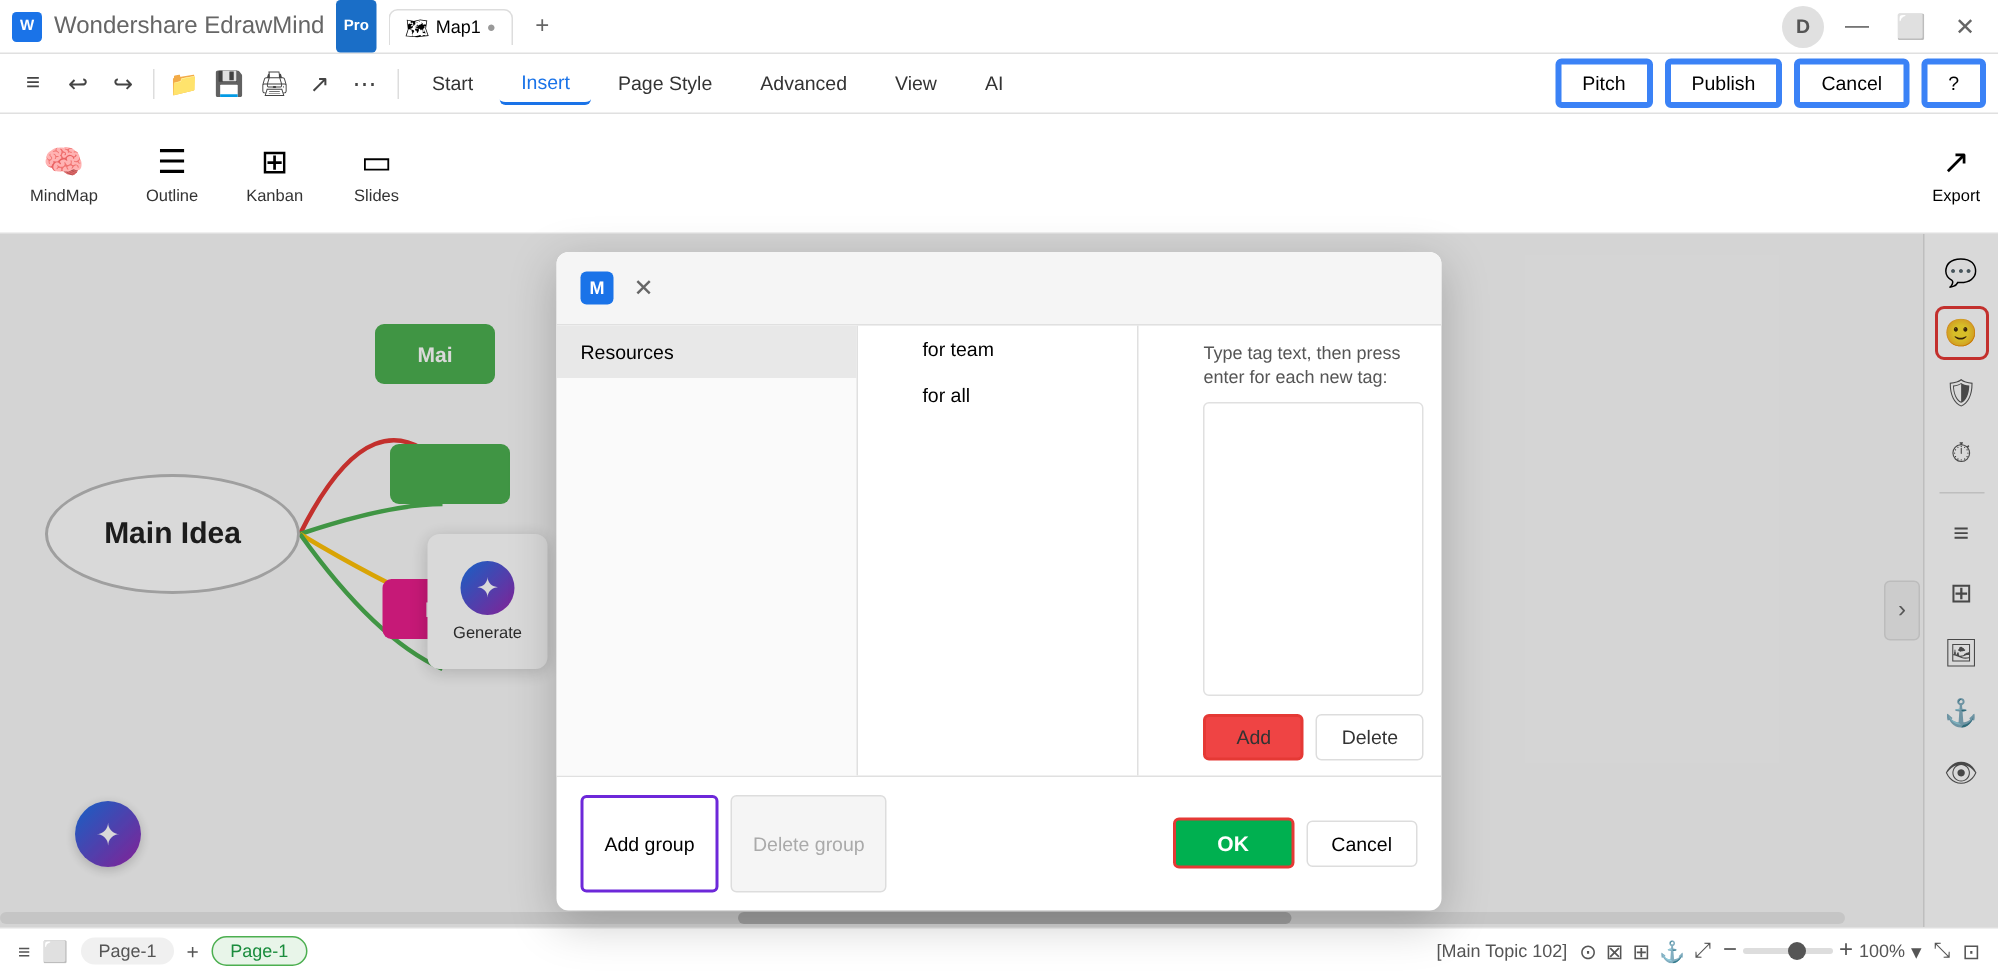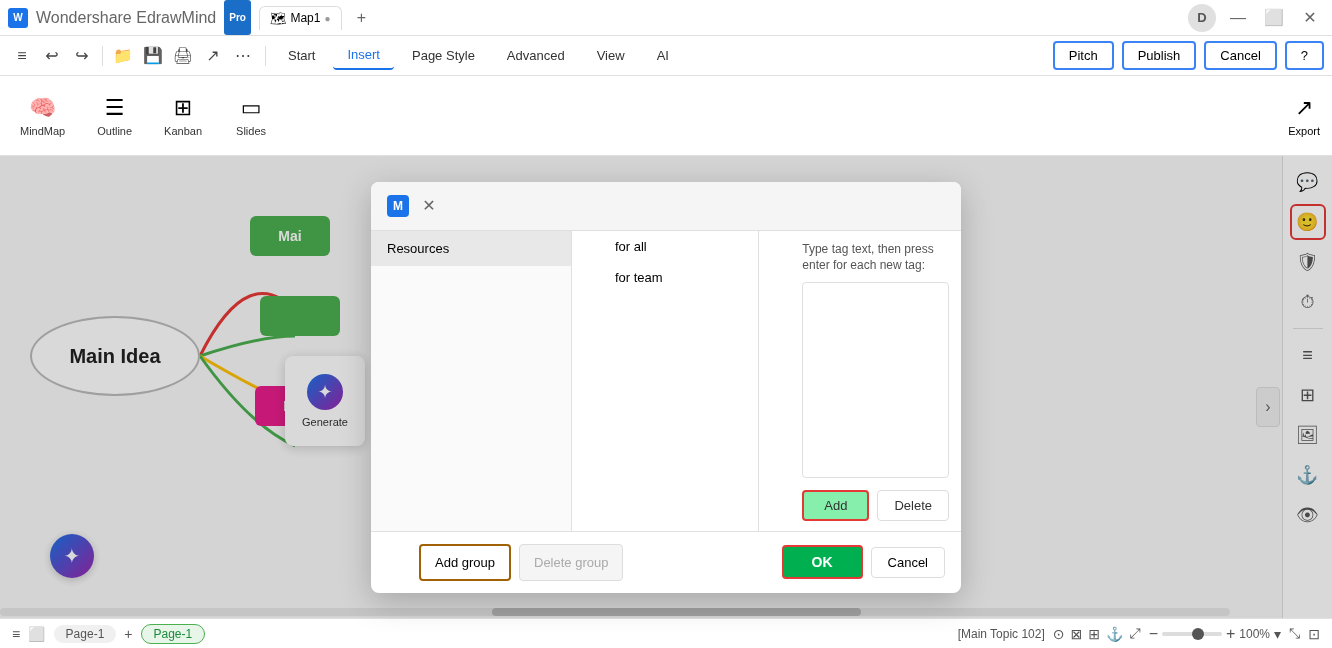--- a/index.html
+++ b/index.html
@@ -57,21 +57,21 @@
       color: #333;
     }
     .menu-tab.active { color: #1a73e8; border-bottom: 2px solid #1a73e8; }
     .menu-spacer { flex: 1; }
     .toolbar-right { display: flex; align-items: center; gap: 8px; }
     .toolbar-btn {
       padding: 5px 14px;
       border-radius: 4px;
       font-size: 13px;
       cursor: pointer;
-      border: 2px solid #3b82f6;
+      border: 4px solid #3b82f6;
       background: #fff;
       display: flex; align-items: center; gap: 4px;
     }
     .toolbar-btn.pitch { background: #fff; }
     .toolbar-btn.publish { background: #fff; }
 
     
     .ribbon-bar {
       height: 80px;
       background: #fff;
@@ -349,21 +349,21 @@
     .modal-right-buttons {
       display: flex;
       gap: 8px;
       justify-content: flex-start;
       margin-top: 4px;
     }
     .modal-add-btn {
       padding: 6px 20px;
       border: 2px solid #e53935;
       border-radius: 4px;
-      background: #86efac;
+      background: #ef4444;
       font-size: 13px;
       cursor: pointer;
       color: #333;
     }
     .modal-delete-btn {
       padding: 6px 16px;
       border: 1px solid #ddd;
       border-radius: 4px;
       background: #fff;
       font-size: 13px;
@@ -373,27 +373,26 @@
     .modal-footer {
       padding: 12px 16px;
       display: flex;
       justify-content: flex-end;
       gap: 8px;
       border-top: 1px solid #e0e0e0;
       align-items: center;
     }
     .modal-footer-left { flex: 1; display: flex; gap: 8px; }
     .modal-btn-add-group {
-      padding: 9px 14px;
-      border: 2px solid #a16207;
-      border-radius: 4px;
-      background: #fff;
-      font-size: 13px;
-      cursor: pointer;
-      margin-left: 32px;
+      padding: 23px 14px;
+      border: 2px solid #6d28d9;
+      border-radius: 4px;
+      background: #fff;
+      font-size: 13px;
+      cursor: pointer;
     }
     .modal-btn-delete-group {
       padding: 7px 14px;
       border: 1px solid #ddd;
       border-radius: 4px;
       background: #f5f5f5;
       font-size: 13px;
       cursor: pointer;
       color: #aaa;
     }
@@ -593,22 +592,22 @@
         <div class="modal-close">✕</div>
       </div>
 
       <div class="modal-body">
 
         <div class="modal-left">
           <div class="modal-group-item active">Resources</div>
         </div>
 
         <div class="modal-center">
+          <div class="modal-tag-item">for team</div>
           <div class="modal-tag-item">for all</div>
-          <div class="modal-tag-item">for team</div>
         </div>
 
         <div class="modal-right">
           <p class="modal-hint">Type tag text, then press enter for each new tag:</p>
           <div class="modal-tag-area"></div>
           <div class="modal-right-buttons">
             <button class="modal-add-btn">Add</button>
             <button class="modal-delete-btn">Delete</button>
           </div>
         </div>

